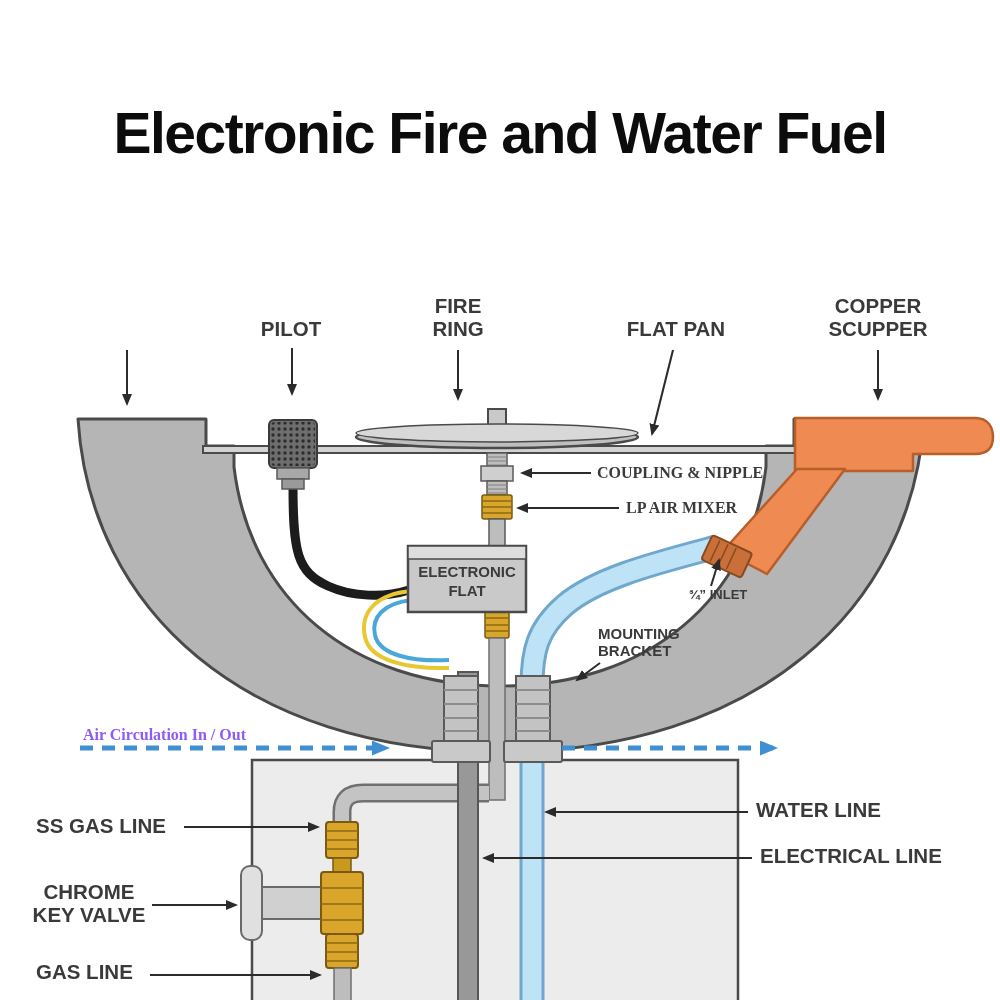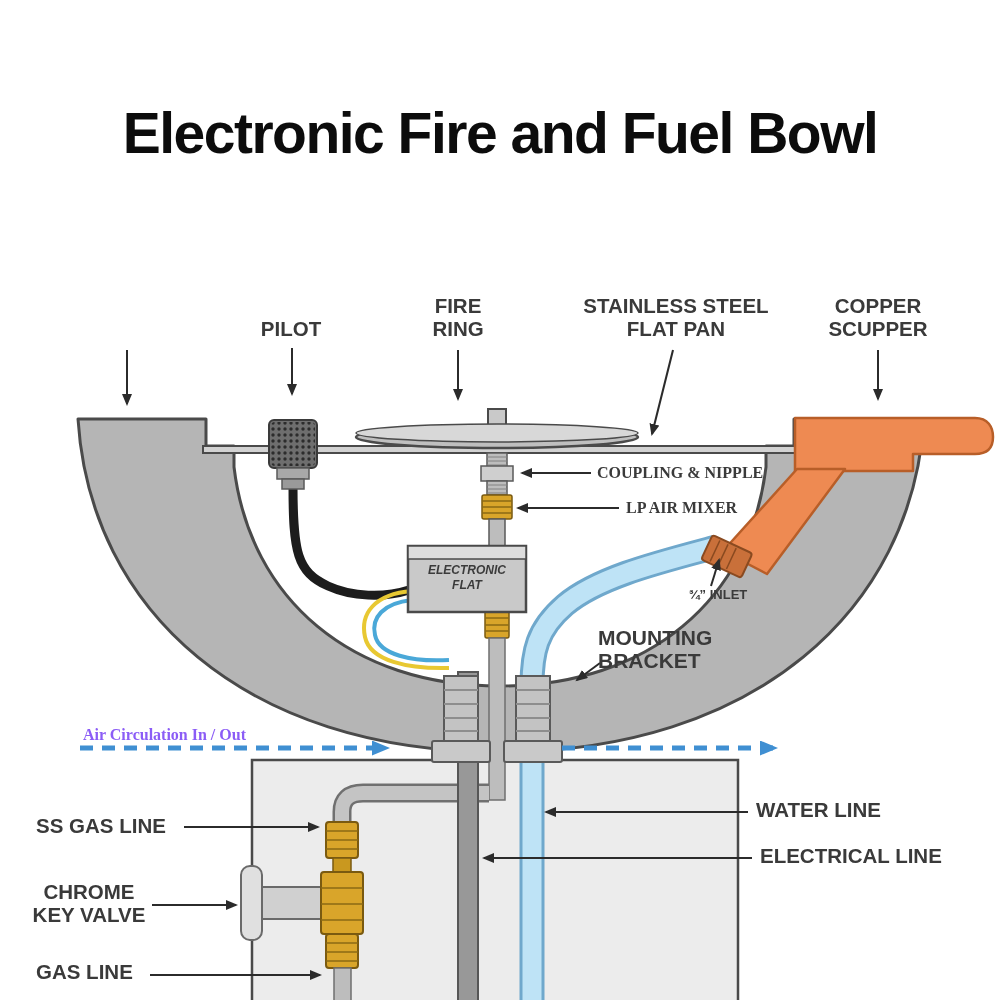--- a/index.html
+++ b/index.html
@@ -11,24 +11,24 @@
   .title { position:absolute; left:50%; top:100px; transform:translateX(-50%);
     font-size:57px; font-weight:bold; letter-spacing:-1.5px; color:#0c0c0c; white-space:nowrap; }
   .subtitle { position:absolute; left:50%; top:186px; transform:translateX(-50%);
     font-size:26px; font-weight:600; color:#111; white-space:nowrap; }
 
   .label { position:absolute; font-weight:bold; color:#3a3a3a; line-height:1.1; white-space:nowrap; }
   .label.center { transform:translateX(-50%); text-align:center; }
   .sz20 { font-size:20.5px; }
   .sz17 { font-size:13px; }
   .sz16 { font-size:16px;font-family:Liberation Serif, serif; }
-  .sz15 { font-size:21px; }
+  .sz15 { font-size:15px; }
   .blue { color:#8b5cf6; }
   .valve-text { position:absolute; left:467px; top:563px; transform:translateX(-50%);
-    text-align:center; font-weight:bold; font-size:12px; color:#3b3b3b; line-height:1.25; white-space:nowrap;font-style:italic; }
+    text-align:center; font-weight:bold; font-size:15px; color:#3b3b3b; line-height:1.25; white-space:nowrap; }
 </style>
 </head>
 <body>
 
 <div class="stage">
 
   <svg class="diagram" width="1000" height="1000" viewBox="0 0 1000 1000">
     <defs>
       <marker id="arrDark" markerWidth="13" markerHeight="11" refX="10" refY="5" orient="auto" markerUnits="userSpaceOnUse">
         <path d="M0,0 L12,5 L0,10 Z" fill="#2b2b2b"></path>
@@ -159,32 +159,32 @@
       <path d="M711,586 L719,560" marker-end="url(#arrDark)"></path>
       <path d="M600,663 L577,680" marker-end="url(#arrDark)"></path>
       <path d="M184,827 L318,827" marker-end="url(#arrDark)"></path>
       <path d="M748,812 L546,812" marker-end="url(#arrDark)"></path>
       <path d="M752,858 L484,858" marker-end="url(#arrDark)"></path>
       <path d="M152,905 L236,905" marker-end="url(#arrDark)"></path>
       <path d="M150,975 L320,975" marker-end="url(#arrDark)"></path>
     </g>
   </svg>
 
-  <h1 class="title">Electronic Fire and Fuel Bowl</h1>
+  <h1 class="title">Electronic Fire and Water Fuel</h1>
 
 
   <div class="label sz20 center" style="left:291px; top:318px">PILOT</div>
 
   <div class="label sz20 center" style="left:458px; top:295px">
     <span>FIRE</span><br>
     <span>RING</span>
   </div>
 
   <div class="label sz20 center" style="left:676px; top:295px">
-    <span>STAINLESS STEEL</span><br>
+    <br>
     <span>FLAT PAN</span>
   </div>
 
   <div class="label sz20 center" style="left:878px; top:295px">
     <span>COPPER</span><br>
     <span>SCUPPER</span>
   </div>
 
   <div class="label sz16" style="left:597px; top:464px">COUPLING &amp; NIPPLE</div>
 

